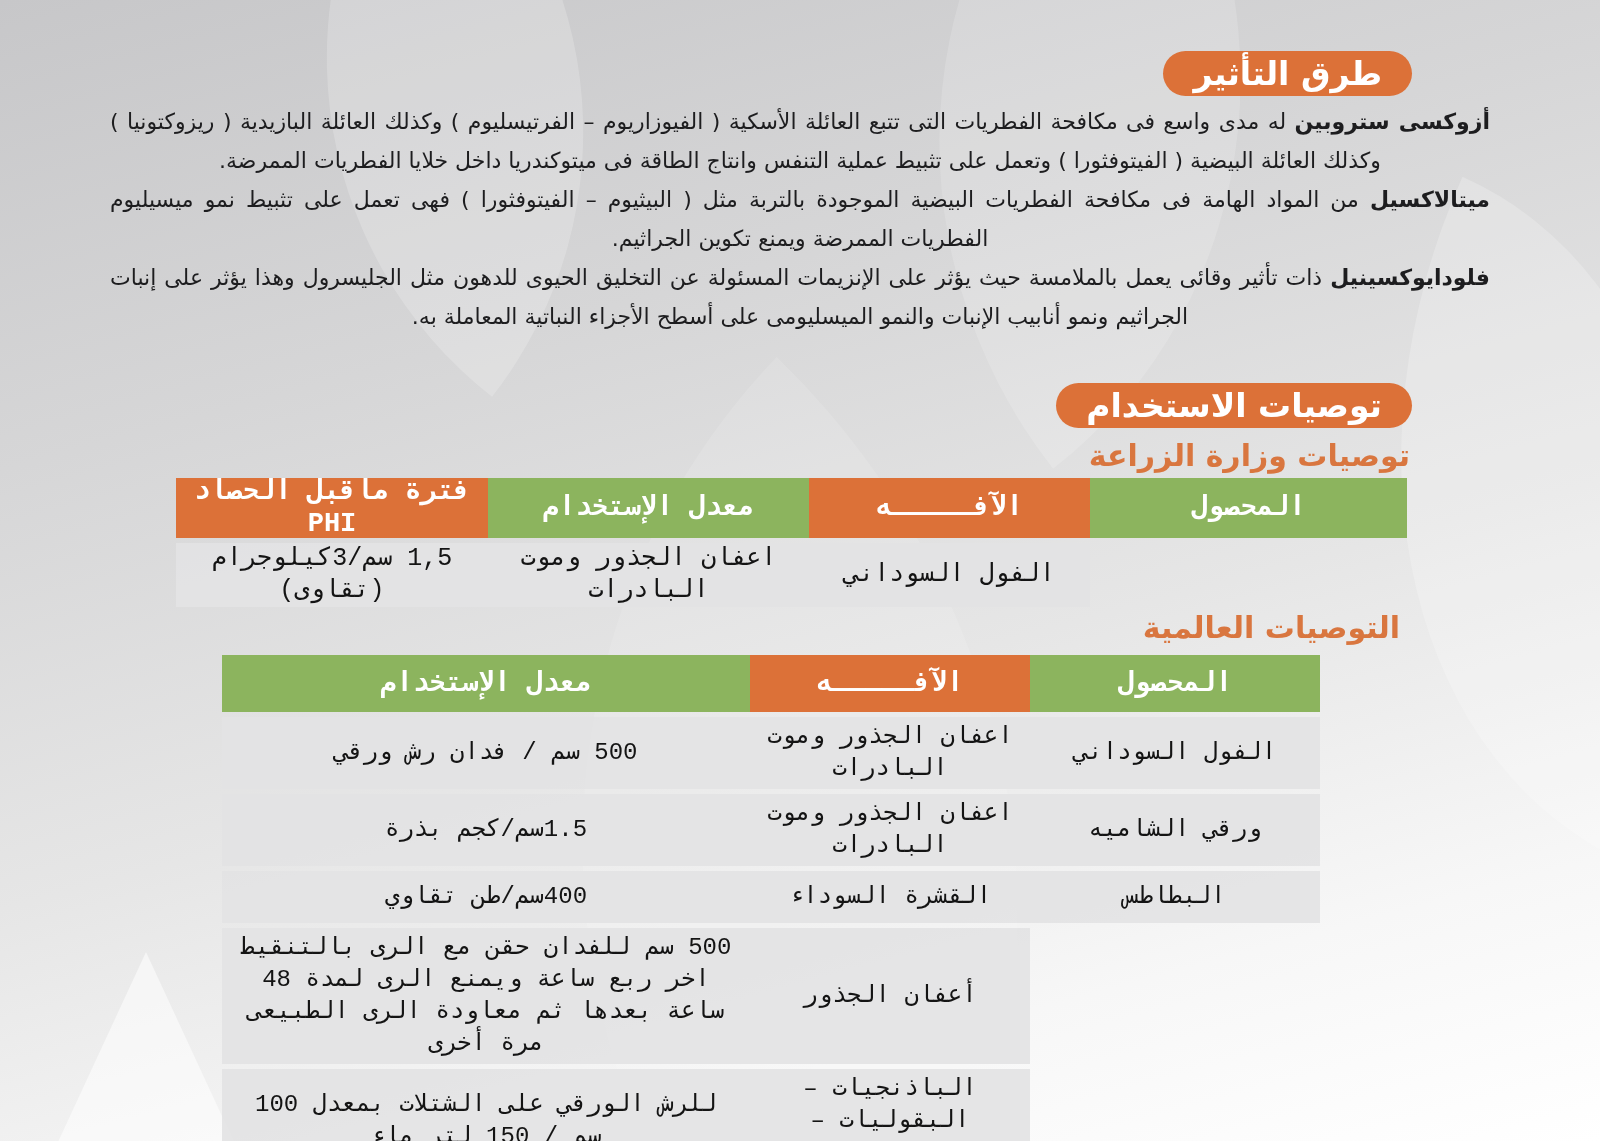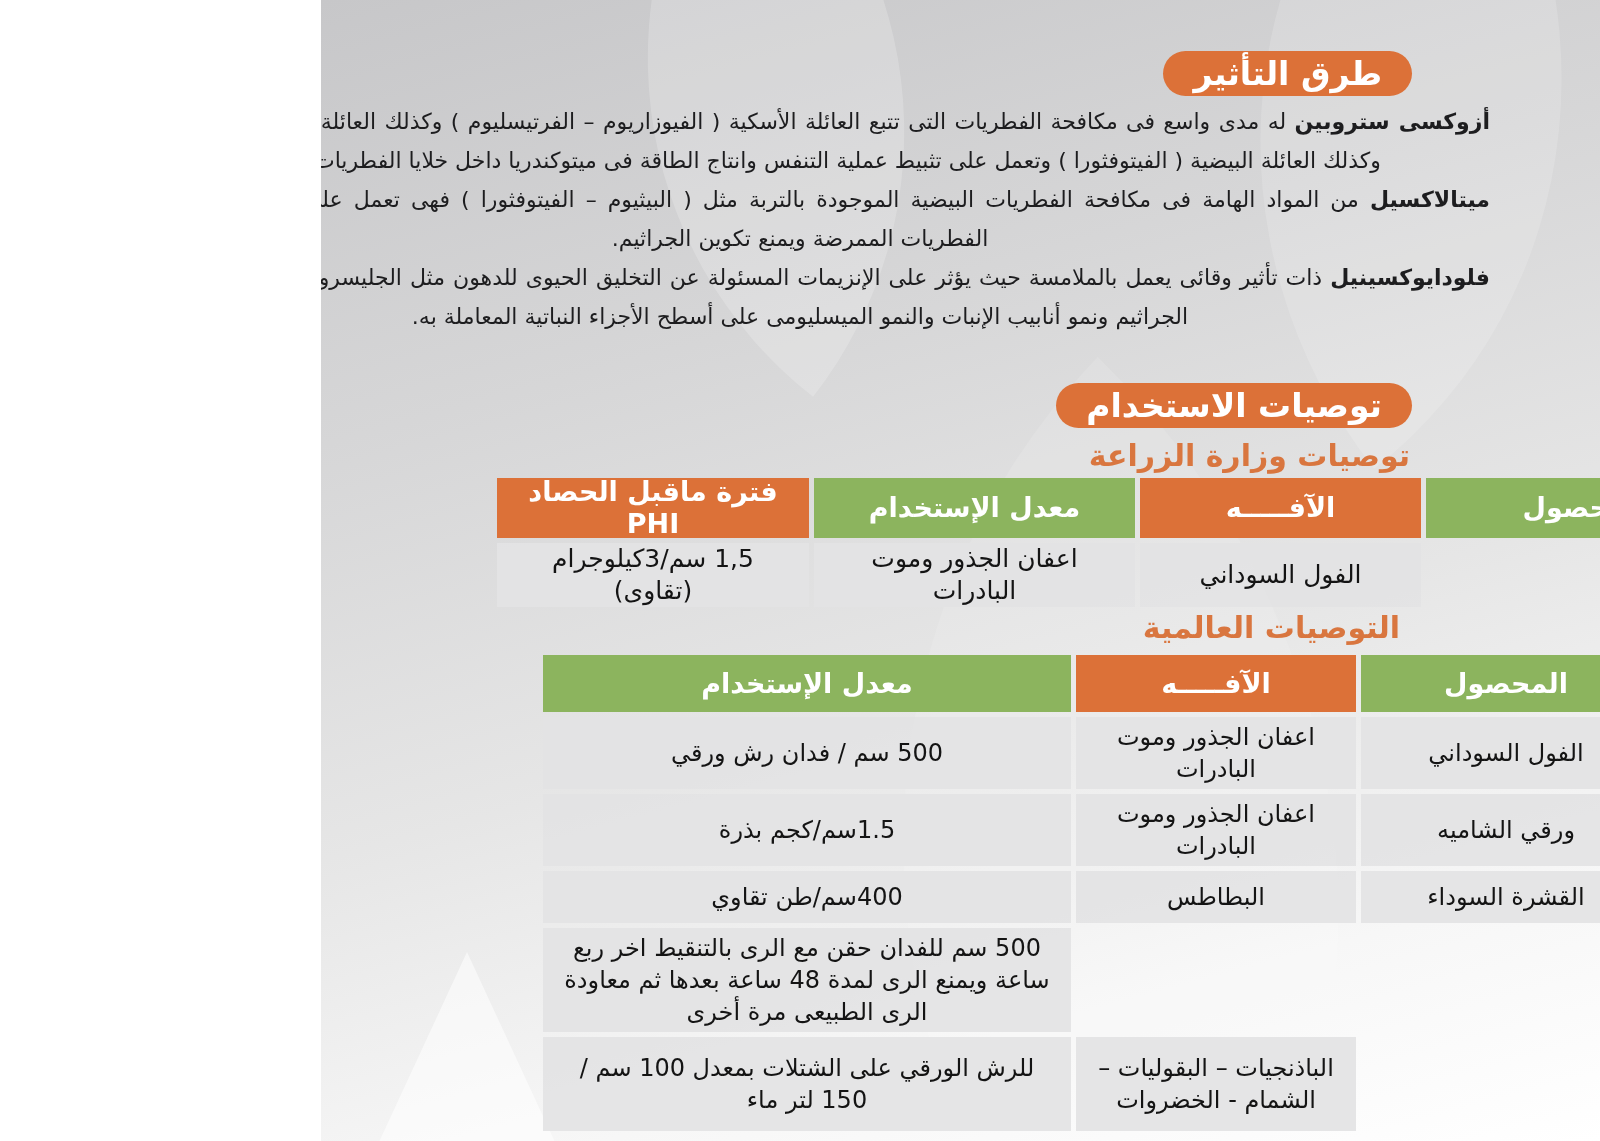--- a/index.html
+++ b/index.html
@@ -1,18 +1,18 @@
 <!DOCTYPE html>
 <html dir="rtl" lang="ar"><head>
 <meta charset="utf-8">
 <style>
   html,body{margin:0;padding:0;}
   .page{
     position:relative;
-    width:1279px;height:1141px;
+    width:1600px;height:1141px;
     overflow:hidden;
     background:linear-gradient(165deg,#c7c7c9 0%,#d6d6d7 30%,#e6e6e6 58%,#f7f7f7 82%,#ffffff 100%);
     font-family:"DejaVu Sans","Liberation Sans",sans-serif;
     direction:rtl;
     margin-left:40px;
   }
   
   .leaf{position:absolute;background:rgba(255,255,255,0.20);pointer-events:none;}
   .leaf-a{left:240px;top:-120px;width:430px;height:430px;border-radius:0 100% 0 100%;transform:rotate(38deg);}
   .leaf-b{left:830px;top:-140px;width:520px;height:500px;border-radius:0 100% 0 100%;transform:rotate(52deg);background:rgba(255,255,255,0.16);}
@@ -42,21 +42,21 @@
 
   .subhead{
     position:absolute;color:#d9763f;font-weight:bold;font-size:30px;white-space:nowrap;
   }
   .subhead-ministry{top:438px;right:190px;}
   .subhead-global{top:610px;right:200px;}
 
   .tbl{position:absolute;}
   .tbl1{top:478px;left:176px;}
   .tbl2{top:655px;left:222px;}
-  .trow{display:grid;column-gap:5px;margin-bottom:5px;}
+  .trow{display:grid;margin-bottom:5px;font-family:Liberation Mono, monospace;}
   .tbl1 .trow{grid-template-columns:312px 321px 281px 317px;direction:ltr;}
   .tbl2 .trow{grid-template-columns:528px 280px 290px;direction:ltr;}
   .cell{
     display:flex;align-items:center;justify-content:center;
     text-align:center;direction:rtl;
     background:rgba(227,227,228,0.92);
     color:#141414;font-size:24px;line-height:32px;
     padding:4px 14px;box-sizing:border-box;
     position:relative;
   }
@@ -126,25 +126,26 @@
       <div class="cell">اعفان الجذور وموت البادرات</div>
       <div class="cell">الفول السوداني</div>
     </div>
     <div class="trow r-h52">
       <div class="cell">1.5سم/كجم بذرة</div>
       <div class="cell">اعفان الجذور وموت البادرات</div>
       <div class="cell">ورقي الشاميه</div>
     </div>
     <div class="trow r-h52">
       <div class="cell">400سم/طن تقاوي</div>
+      <div class="cell">القشرة السوداء</div>
       <div class="cell">البطاطس</div>
-      <div class="cell">القشرة السوداء</div>
     </div>
     <div class="trow r-h96">
       <div class="cell">500 سم للفدان حقن مع الرى بالتنقيط اخر ربع ساعة ويمنع الرى لمدة 48 ساعة بعدها ثم معاودة الرى الطبيعى مرة أخرى</div>
+      <div class="cell">أعفان الجذور</div>
     </div>
     <div class="trow r-h94">
       <div class="cell">للرش الورقي على الشتلات بمعدل 100 سم / 150 لتر ماء</div>
       <div class="cell">الباذنجيات – البقوليات – الشمام - الخضروات</div>
     </div>
   </div>
 
 </div>
 
 </body></html>

